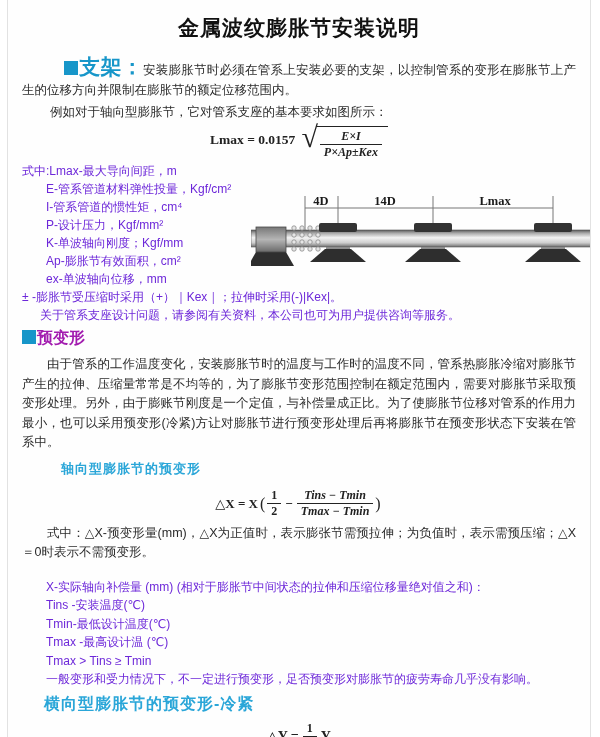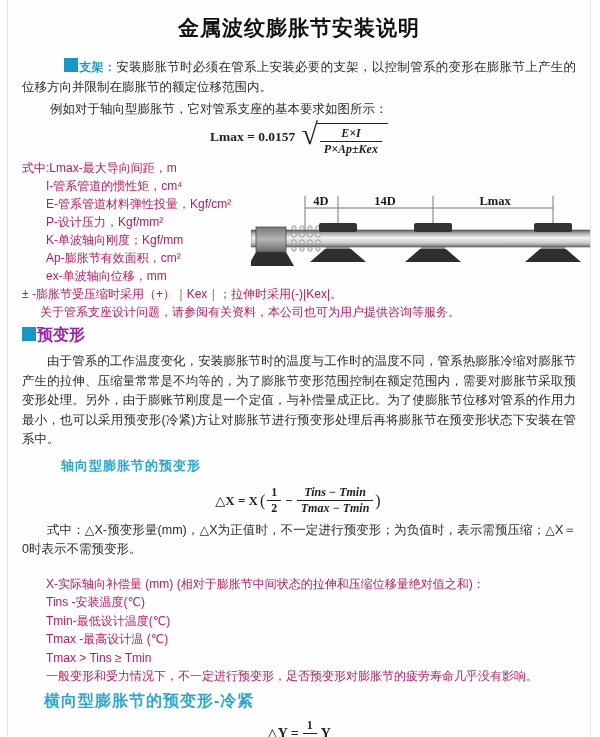--- a/index.html
+++ b/index.html
@@ -3,34 +3,34 @@
 <meta charset="utf-8">
 <style>
   html,body{margin:0;padding:0;background:#fff;}
   body{width:600px;font-family:"Liberation Sans","DejaVu Sans",sans-serif;color:#333;}
   .page{position:relative;width:584px;min-height:737px;margin:0 7px;
         border-left:1px solid #e2e2e2;border-right:1px solid #e2e2e2;background:#fefefe;
         box-sizing:border-box;overflow:hidden;}
   .title{margin:14px 0 0;text-align:center;font-size:21px;font-weight:bold;color:#111;letter-spacing:1px;}
   .para{margin:0 14px;font-size:12.5px;line-height:20px;text-align:justify;color:#2b2b2b;}
   .p1{margin-top:15px;text-indent:42px;}
-  .sect-label{color:#1796c9;font-size:12px;font-weight:bold;}
+  .sect-label{color:#1796c9;font-size:21px;font-weight:bold;}
   .sq{display:inline-block;width:14px;height:14px;background:#1796c9;vertical-align:-1px;margin-right:1px;}
   .example{margin-top:2px;text-indent:28px;}
   .formula-row{display:flex;justify-content:center;align-items:center;
                font-family:"Liberation Serif","DejaVu Serif",serif;font-weight:bold;color:#222;}
   .f1{height:36px;font-size:13.5px;}
   .frac{display:inline-block;text-align:center;vertical-align:-9px;line-height:1.1;font-size:12px;}
   .frac .num{display:block;border-bottom:1px solid #222;padding:0 4px 1px;}
   .frac .den{display:block;padding:1px 4px 0;}
   .ital{font-style:italic;}
   .sqrt{display:inline-flex;align-items:flex-start;margin-left:6px;}
   .sqrt .rad{font-size:30px;font-weight:400;line-height:26px;transform:translateY(3px);}
   .sqrt .inner{border-top:1.5px solid #222;padding:3px 6px 0 4px;margin-top:5px;margin-left:-2px;}
-  .varlist{margin:4px 14px 0;font-size:12px;line-height:18px;color:#be185d;}
+  .varlist{margin:4px 14px 0;font-size:12px;line-height:18px;color:#6d28d9;}
   .varlist .vline{padding-left:24px;}
   .varlist .vline0,.varlist .pmline{padding-left:0;}
   .varlist .consult{padding-left:18px;}
   .h2{margin:4px 14px 6px;font-size:16px;font-weight:bold;color:#a21caf;}
   .body-just{margin-top:4px;text-indent:25px;line-height:19.5px;}
   .h3{margin:7px 0 0 53px;font-size:13px;font-weight:bold;color:#2aa6d8;letter-spacing:1px;}
   .h3b{margin:5px 0 0 36px;font-size:16px;}
   .f2{margin-top:8px;height:36px;font-size:13px;}
   .f2 .paren{font-size:16px;font-weight:400;margin:0 2px;}
   .explain{margin-top:2px;text-indent:25px;line-height:19px;}
@@ -60,22 +60,22 @@
         <span class="frac ital">
           <span class="num">E×I</span>
           <span class="den">P×Ap±Kex</span>
         </span>
       </span>
     </span>
   </div>
 
   <div class="varlist">
     <div class="vline vline0">式中:Lmax-最大导向间距，m</div>
+    <div class="vline">E-管系管道材料弹性投量，Kgf/cm²</div>
     <div class="vline">I-管系管道的惯性矩，cm⁴</div>
-    <div class="vline">E-管系管道材料弹性投量，Kgf/cm²</div>
     <div class="vline">P-设计压力，Kgf/mm²</div>
     <div class="vline">K-单波轴向刚度；Kgf/mm</div>
     <div class="vline">Ap-膨胀节有效面积，cm²</div>
     <div class="vline">ex-单波轴向位移，mm</div>
     <div class="vline pmline">± -膨胀节受压缩时采用（+）｜Kex｜；拉伸时采用(-)|Kex|。</div>
     <div class="vline consult">关于管系支座设计问题，请参阅有关资料，本公司也可为用户提供咨询等服务。</div>
   </div>
 
   <div class="diagram">
     <svg width="352" height="95" viewBox="243 192 352 95">
@@ -164,21 +164,21 @@
       <span class="den">2</span>
     </span>
     <span style="margin:0 4px;">−</span>
     <span class="frac ital">
       <span class="num">Tins − Tmin</span>
       <span class="den">Tmax − Tmin</span>
     </span>
     <span class="paren">)</span>
   </div>
 
-  <p class="para explain">式中：△X-预变形量(mm)，△X为正值时，不一定进行预变形；为负值时，表示需预压缩；△X＝0时表示不需预变形。</p>
+  <p class="para explain">式中：△X-预变形量(mm)，△X为正值时，表示膨张节需预拉伸；为负值时，表示需预压缩；△X＝0时表示不需预变形。</p>
 
   <div class="varlist alist">
     <div class="vline">X-实际轴向补偿量 (mm) (相对于膨胀节中间状态的拉伸和压缩位移量绝对值之和)：</div>
     <div class="vline">Tins -安装温度(℃)</div>
     <div class="vline">Tmin-最低设计温度(℃)</div>
     <div class="vline">Tmax -最高设计温 (℃)</div>
     <div class="vline">Tmax &gt; Tins ≥ Tmin</div>
     <div class="vline note-line">一般变形和受力情况下，不一定进行预变形，足否预变形对膨胀节的疲劳寿命几乎没有影响。</div>
   </div>
 

